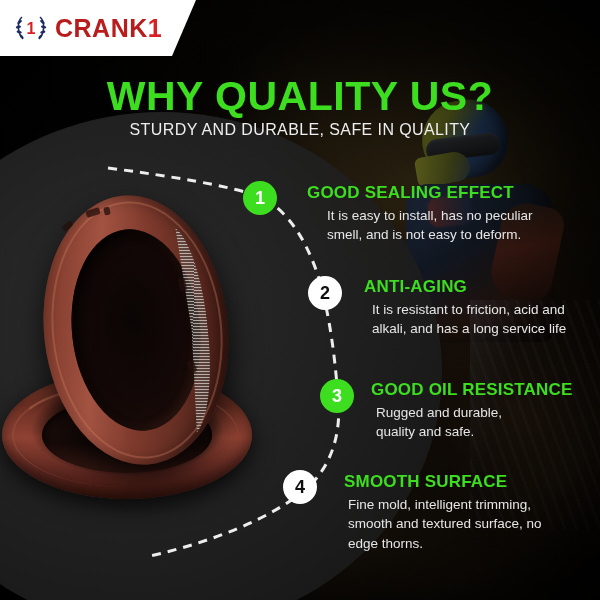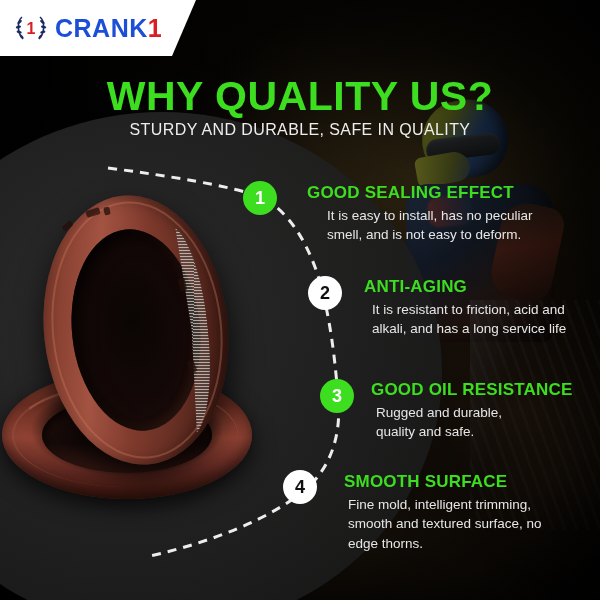--- a/index.html
+++ b/index.html
@@ -154,21 +154,21 @@
   }
   .wreath svg { display: block; }
   .logo-text {
     font-size: 25px;
     font-weight: 700;
     letter-spacing: 0.5px;
     font-family: "Liberation Sans", sans-serif;
     line-height: 1;
     white-space: nowrap;
   }
-  .logo-crank { color: #1d4ed8; }
+  .logo-crank { color: #b91c1c; }
   .logo-one   { color: #d81f26; }
 
   
   .title {
     position: absolute;
     left: 0; top: 76px;
     width: 600px;
     text-align: center;
     color: #3ddd1f;
     font-size: 41px;

